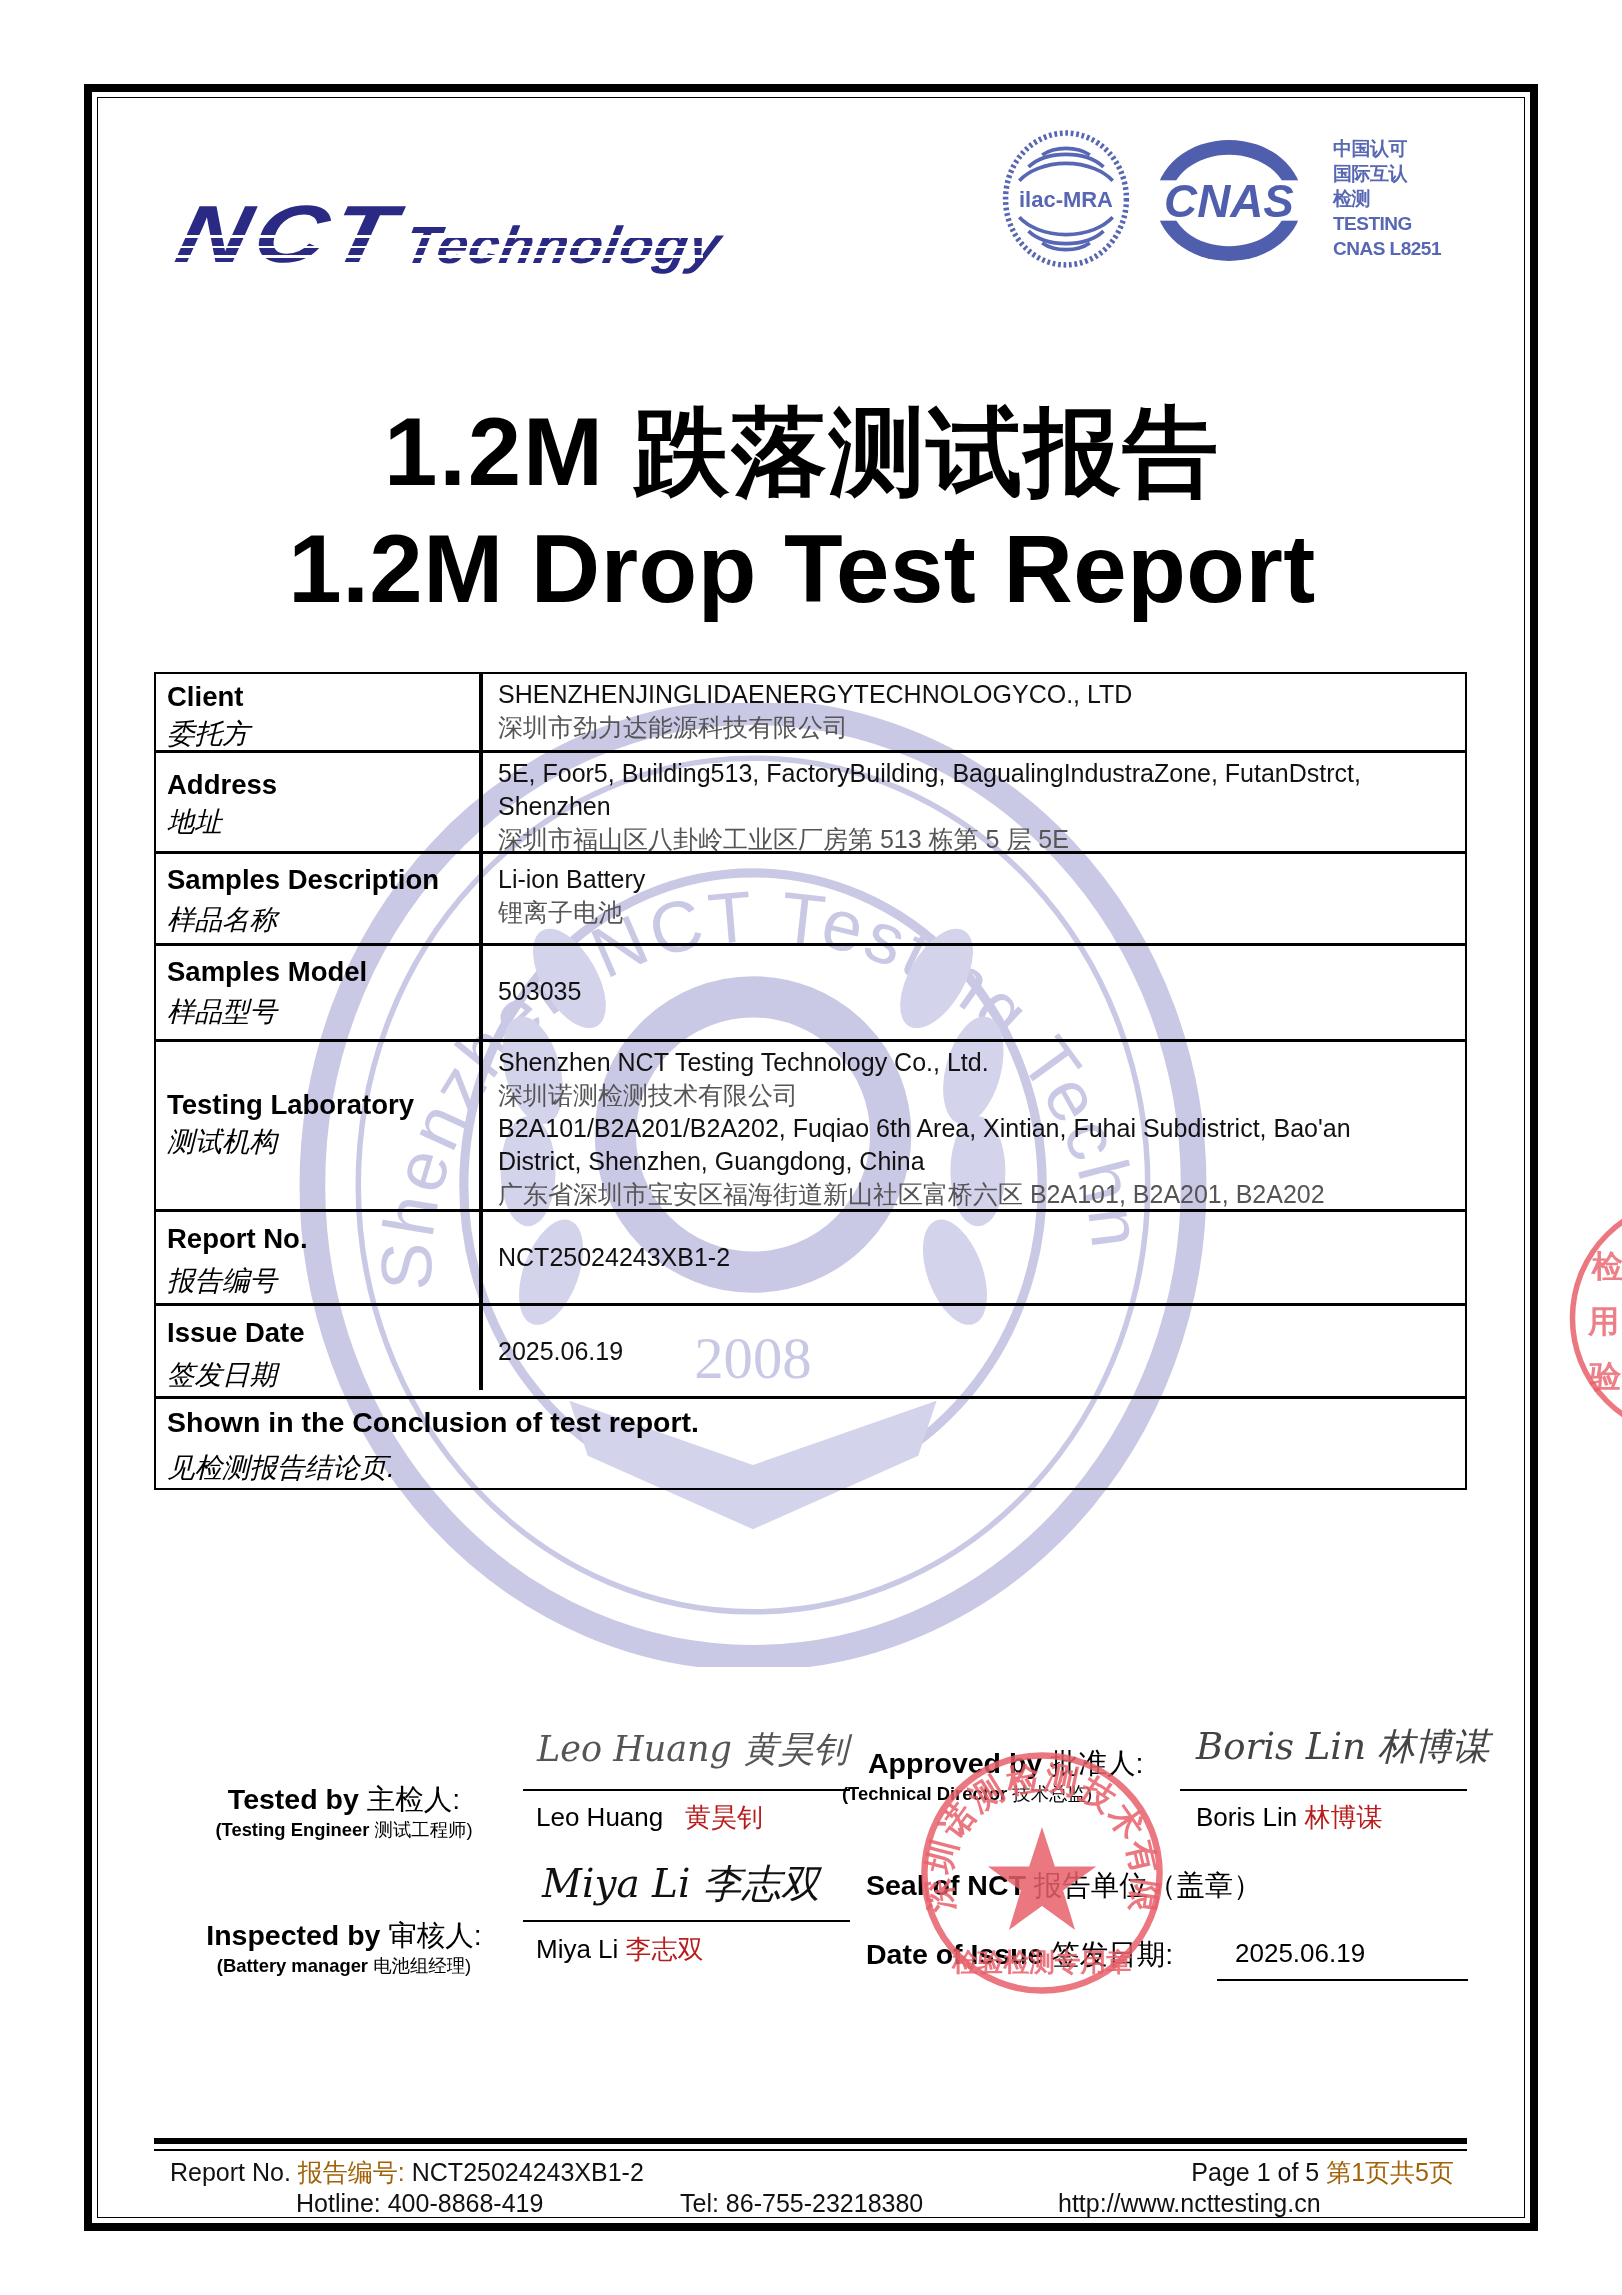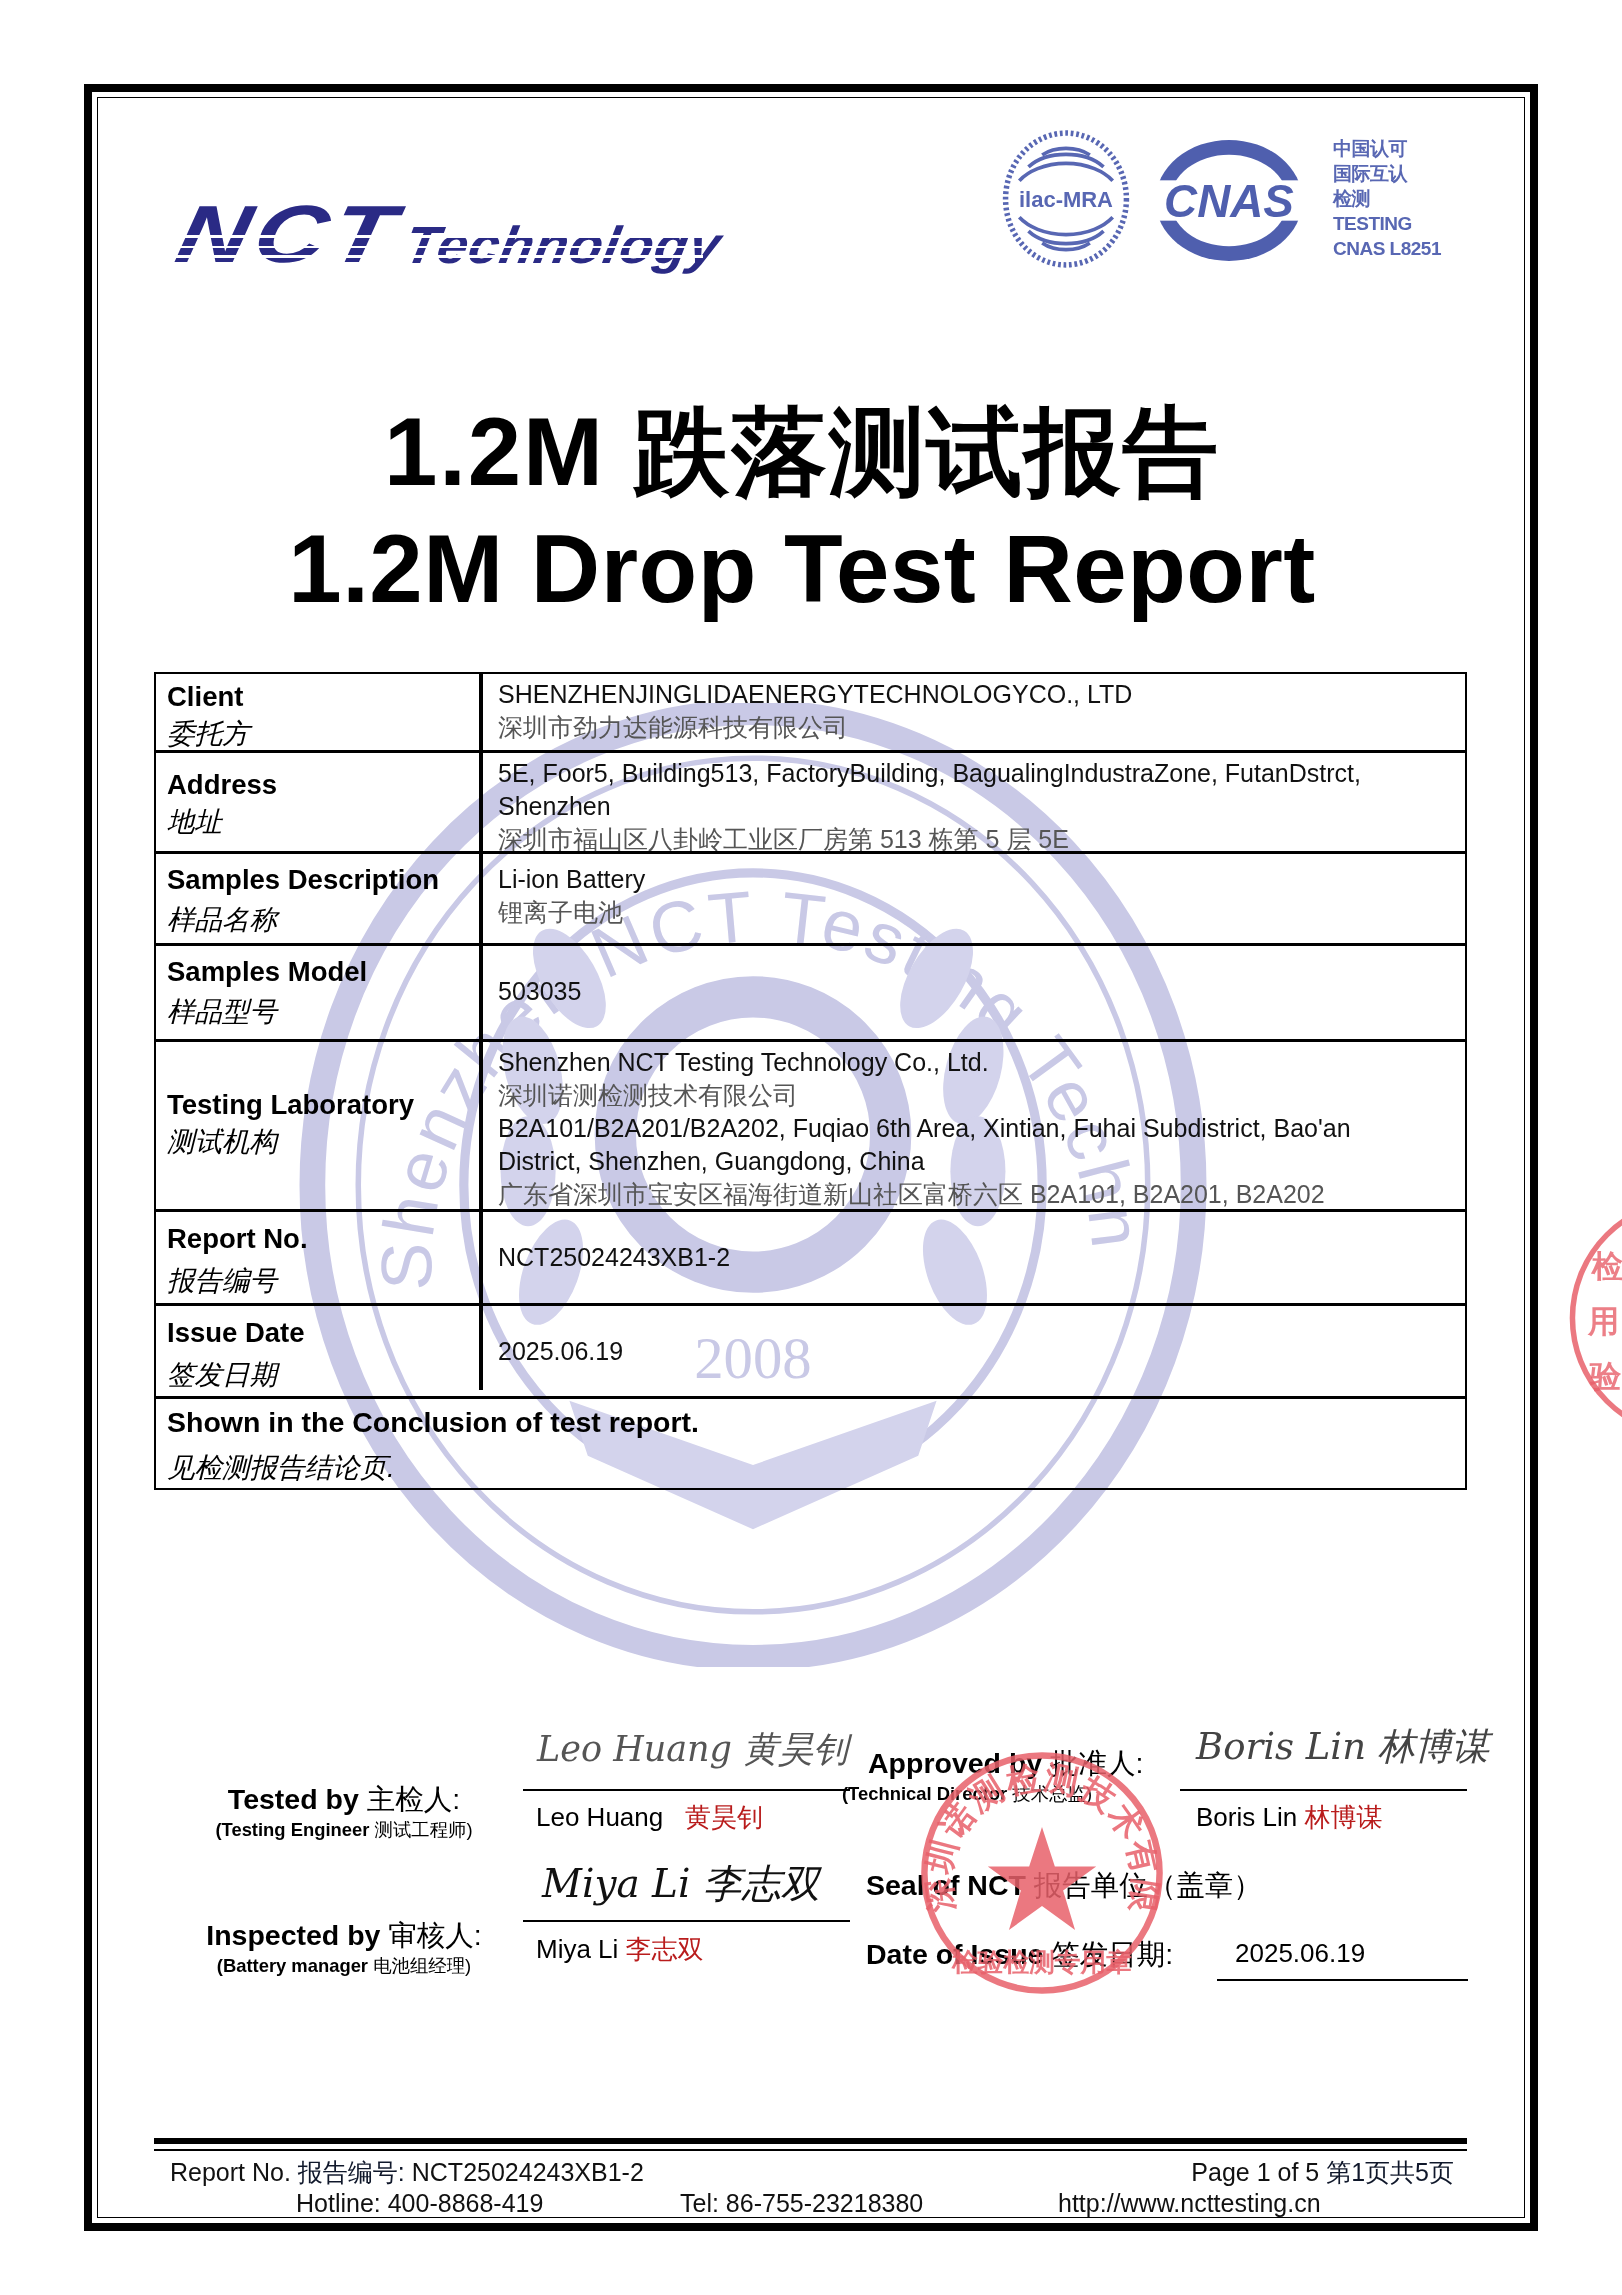--- a/index.html
+++ b/index.html
@@ -64,21 +64,21 @@
   .right-label .cn { font-weight: 400; }
   .right-sub { position: absolute; font-size: 18.4px; font-weight: 700; line-height: 24px; white-space: nowrap; }
   .right-sub .cn { font-weight: 400; }
 
   .seal { position: absolute; pointer-events: none; }
 
   
   .footer-rule-top { position: absolute; left: 154px; top: 2138px; width: 1313px; height: 6.4px; background: #000; }
   .footer-rule-top2 { position: absolute; left: 154px; top: 2149px; width: 1313px; height: 1.8px; background: #000; }
   .footer-text { position: absolute; font-size: 25px; line-height: 29px; white-space: nowrap; color: #111; }
-  .footer-text .cn { color: #0f172a; }
+  .footer-text .cn { color: #a16207; }
 </style>
 </head>
 <body>
 
 <div class="frame-outer"></div>
 <div class="frame-inner"></div>
 
 <svg class="watermark" viewBox="0 0 1000 1050">
   <defs>
     <path id="wm-arc" d="M 150 640 A 360 360 0 1 1 870 600"></path>

